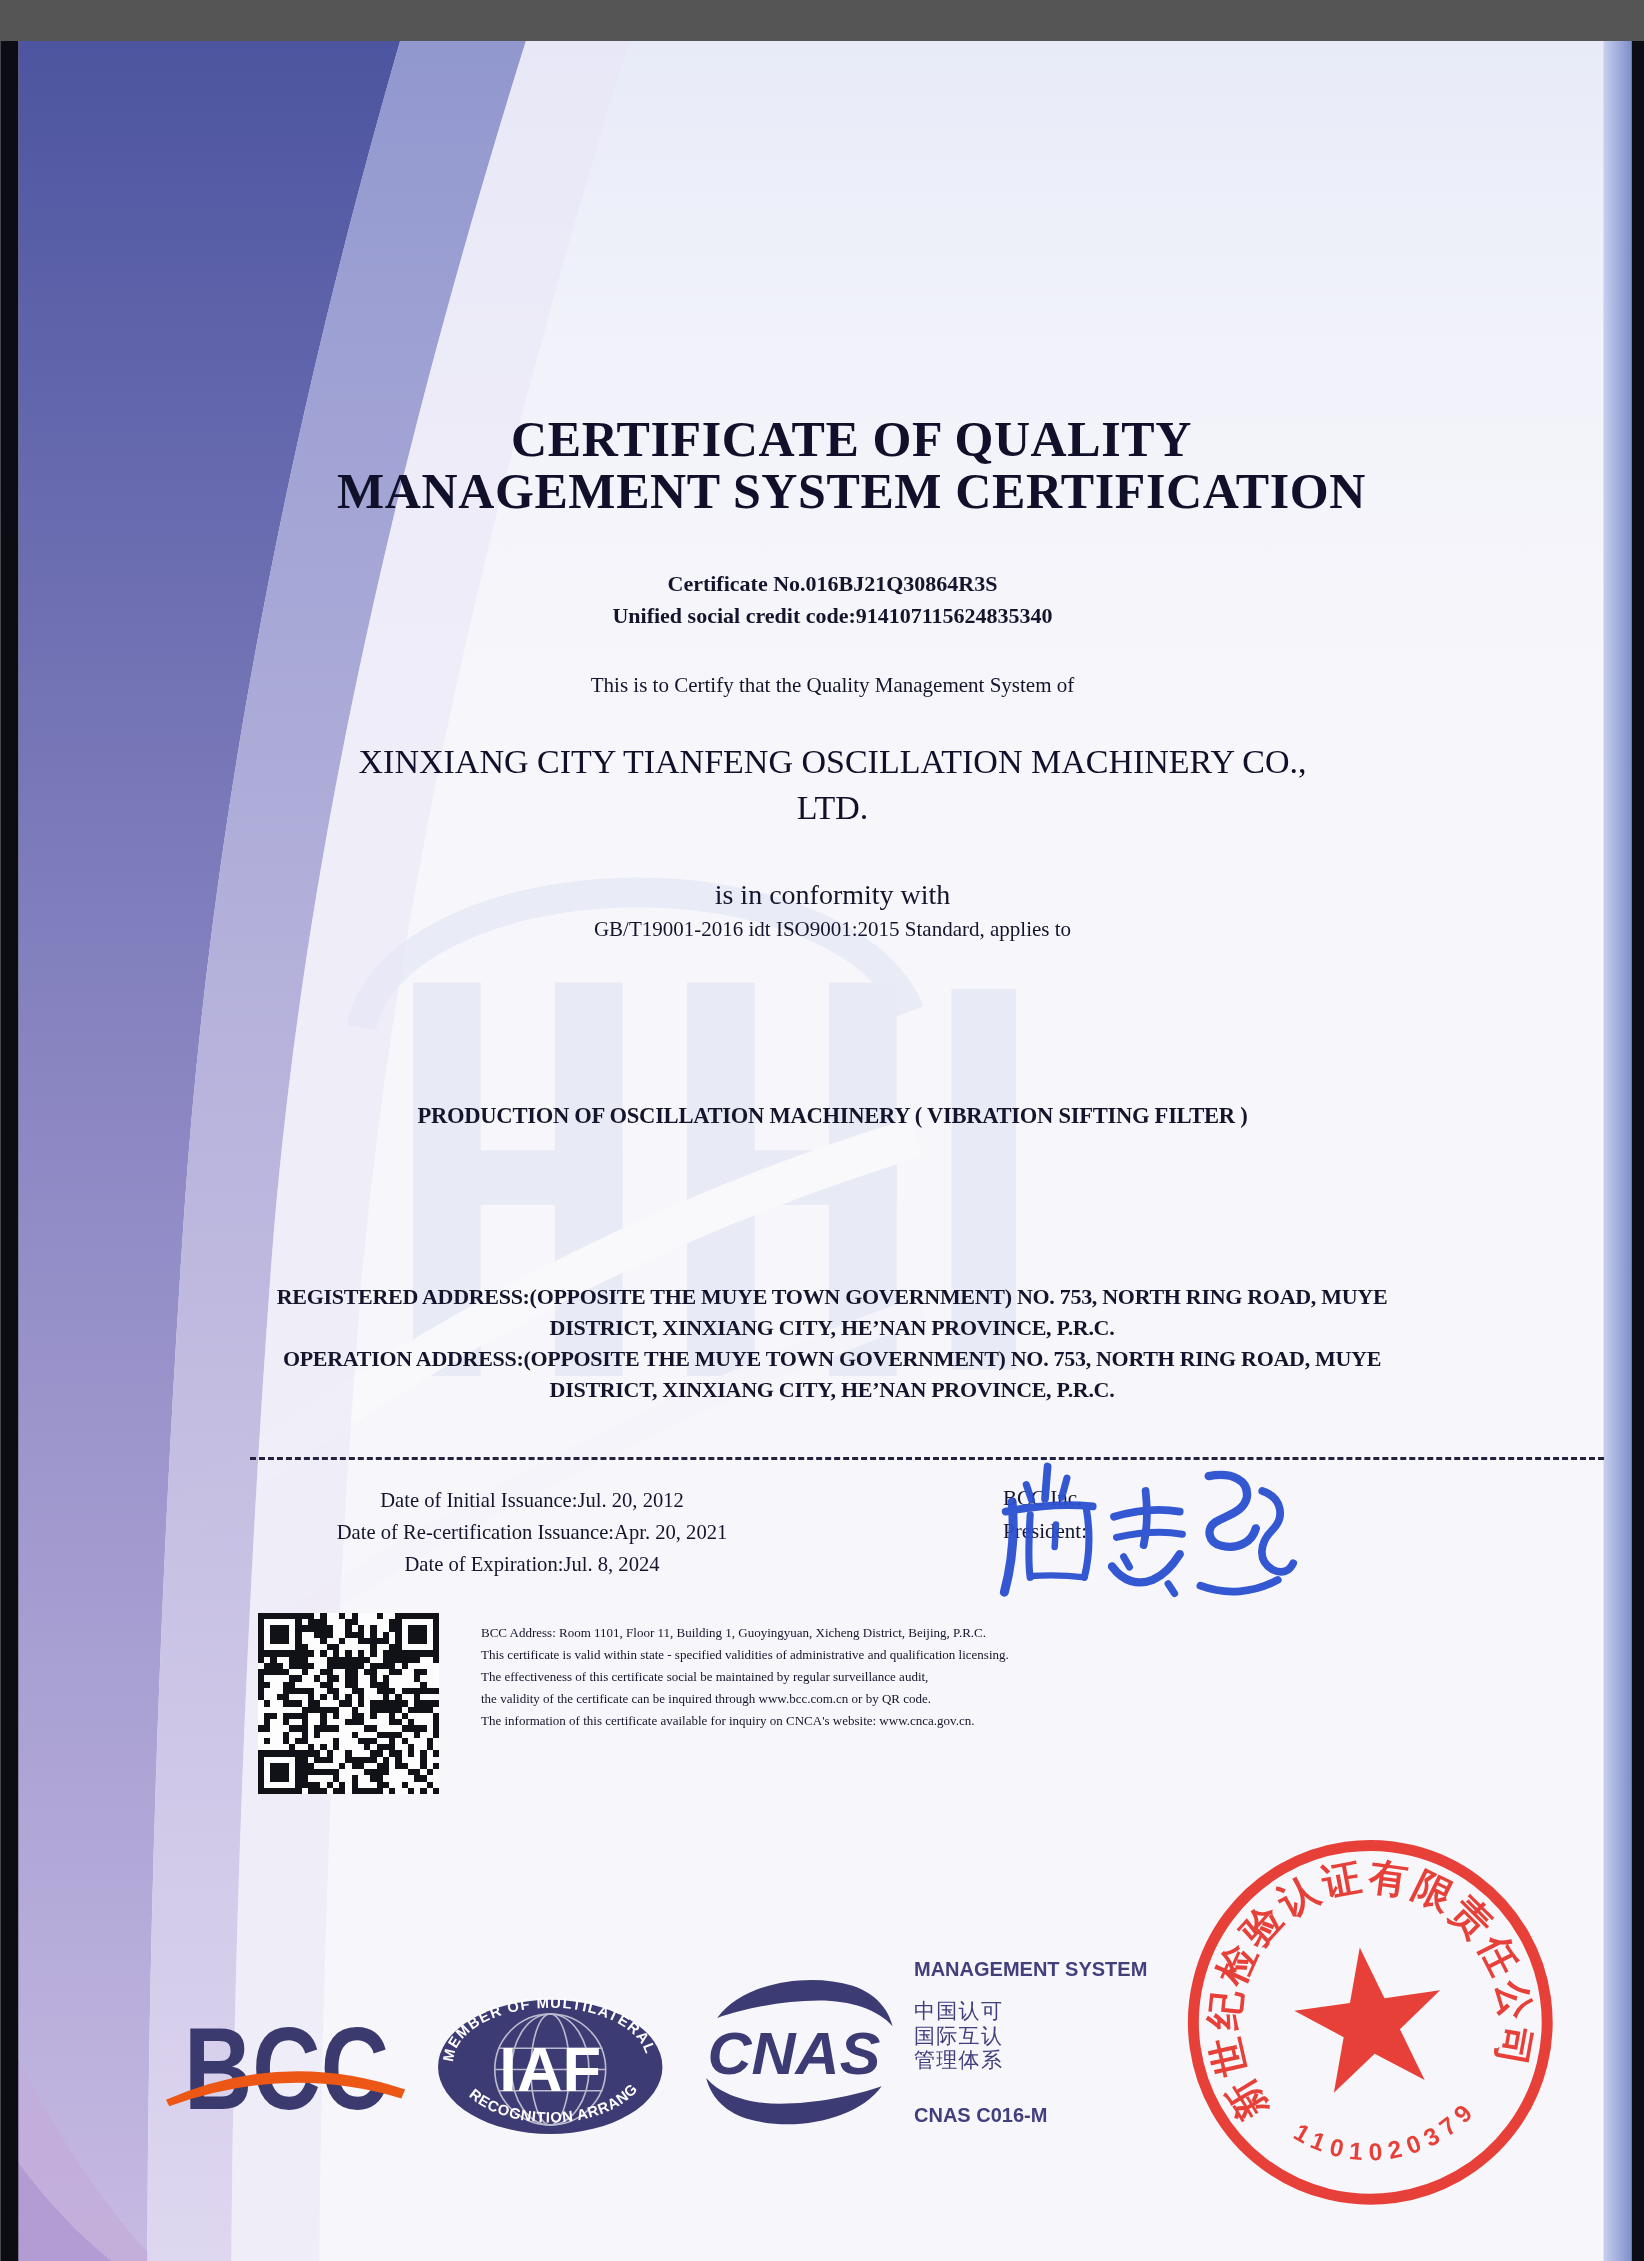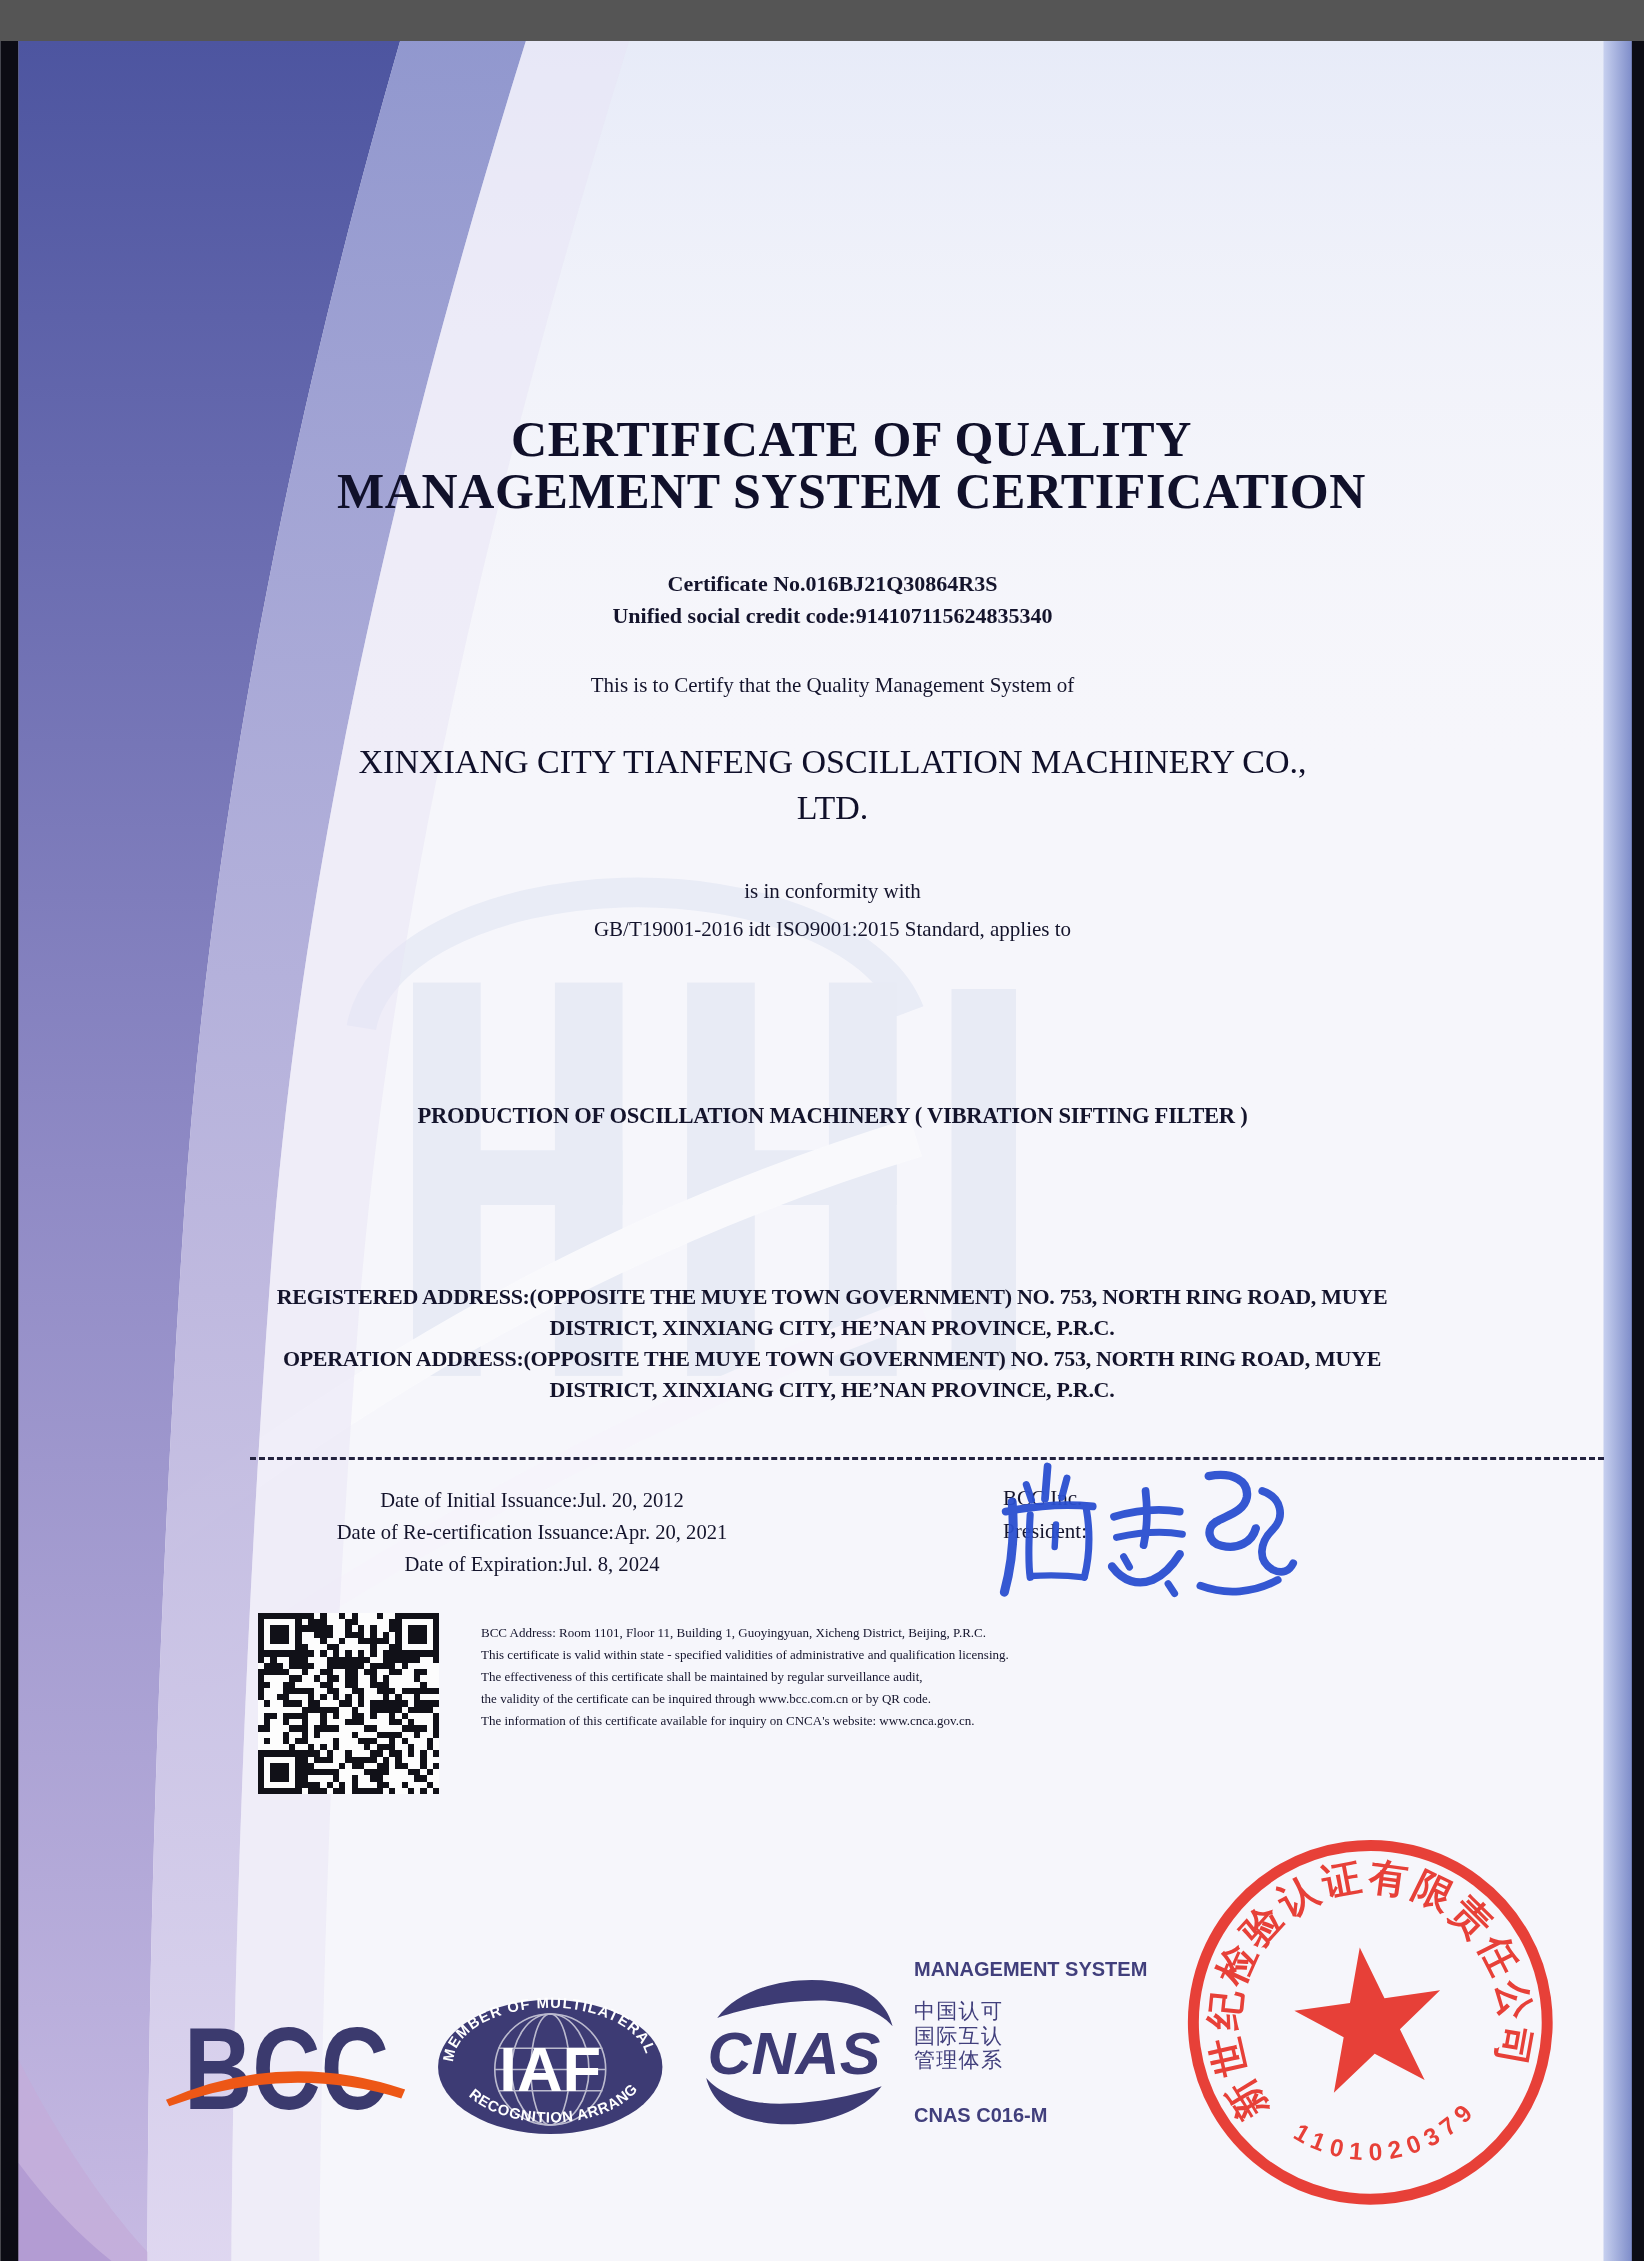--- a/index.html
+++ b/index.html
@@ -8,21 +8,21 @@
   .bg{position:absolute;left:0;top:0;z-index:0;}
   .layer{position:absolute;z-index:2;}
   .ctr{text-align:center;}
   .title{left:110px;width:1483px;font-weight:bold;font-size:50px;letter-spacing:0.6px;color:#10102a;}
   .t1{top:369px;} .t2{top:421px;}
   .certline{left:97px;width:1471px;font-weight:bold;font-size:22px;}
   .c1{top:530px;} .c2{top:562px;}
   .intro{top:632px;left:97px;width:1471px;font-size:21px;}
   .company{left:97px;width:1471px;font-weight:normal;font-size:34px;color:#10102a;}
   .co1{top:702px;} .co2{top:748px;}
-  .conf{top:838px;left:97px;width:1471px;font-size:21px;}
+  .conf{top:838px;left:97px;width:1471px;font-size:28px;}
   .std{top:876px;left:97px;width:1471px;font-size:21px;}
   .scope{top:1062px;left:97px;width:1471px;font-size:22.6px;font-weight:600;letter-spacing:-0.3px;}
   .addr{top:1240px;left:258px;width:1148px;font-size:22px;font-weight:700;line-height:31px;letter-spacing:-0.3px;}
   .sep{top:1416px;left:250px;width:1354px;border-top:3.2px dashed #23233f;height:0;}
   .dates{top:1443px;left:271px;width:522px;font-size:20.6px;line-height:32px;}
   .issuer{top:1445px;left:1003px;font-size:21px;}
   .president{top:1478px;left:1003px;font-size:21px;}
   .fineprint{top:1581px;left:481px;width:735px;font-size:13px;line-height:22px;}
   .qr{top:1572px;left:258px;width:181px;height:181px;}
   .sig{top:1393px;left:967px;z-index:3;}
@@ -589,21 +589,21 @@
           <rect x="21" y="28" width="1" height="1"></rect>
           <rect x="24" y="28" width="1" height="1"></rect>
           <rect x="26" y="28" width="1" height="1"></rect>
           <rect x="28" y="28" width="1" height="1"></rect>
         </g>
       </svg></div>
 
   <div class="layer fineprint">
     <div>BCC Address: Room 1101, Floor 11, Building 1, Guoyingyuan, Xicheng District, Beijing, P.R.C.</div>
     <div>This certificate is valid within state - specified validities of administrative and qualification licensing.</div>
-    <div>The effectiveness of this certificate shall be maintained by regular surveillance audit,</div>
+    <div>The effectiveness of this certificate social be maintained by regular surveillance audit,</div>
     <div>the validity of the certificate can be inquired through www.bcc.com.cn or by QR code.</div>
     <div>The information of this certificate available for inquiry on CNCA's website: www.cnca.gov.cn.</div>
   </div>
 
   <svg class="layer logos" width="1167" height="213" viewBox="240 2980 1810 330">
 
     <g>
       <text x="285" y="3206" font-family="Liberation Sans, sans-serif" font-weight="bold" font-size="182" fill="#3b3a6e" textLength="318" lengthAdjust="spacingAndGlyphs">BCC</text>
       <path fill="#ed5716" d="M257,3192 Q440,3112 628,3176 L622,3190 Q445,3136 262,3202 Z"></path>
     </g>

